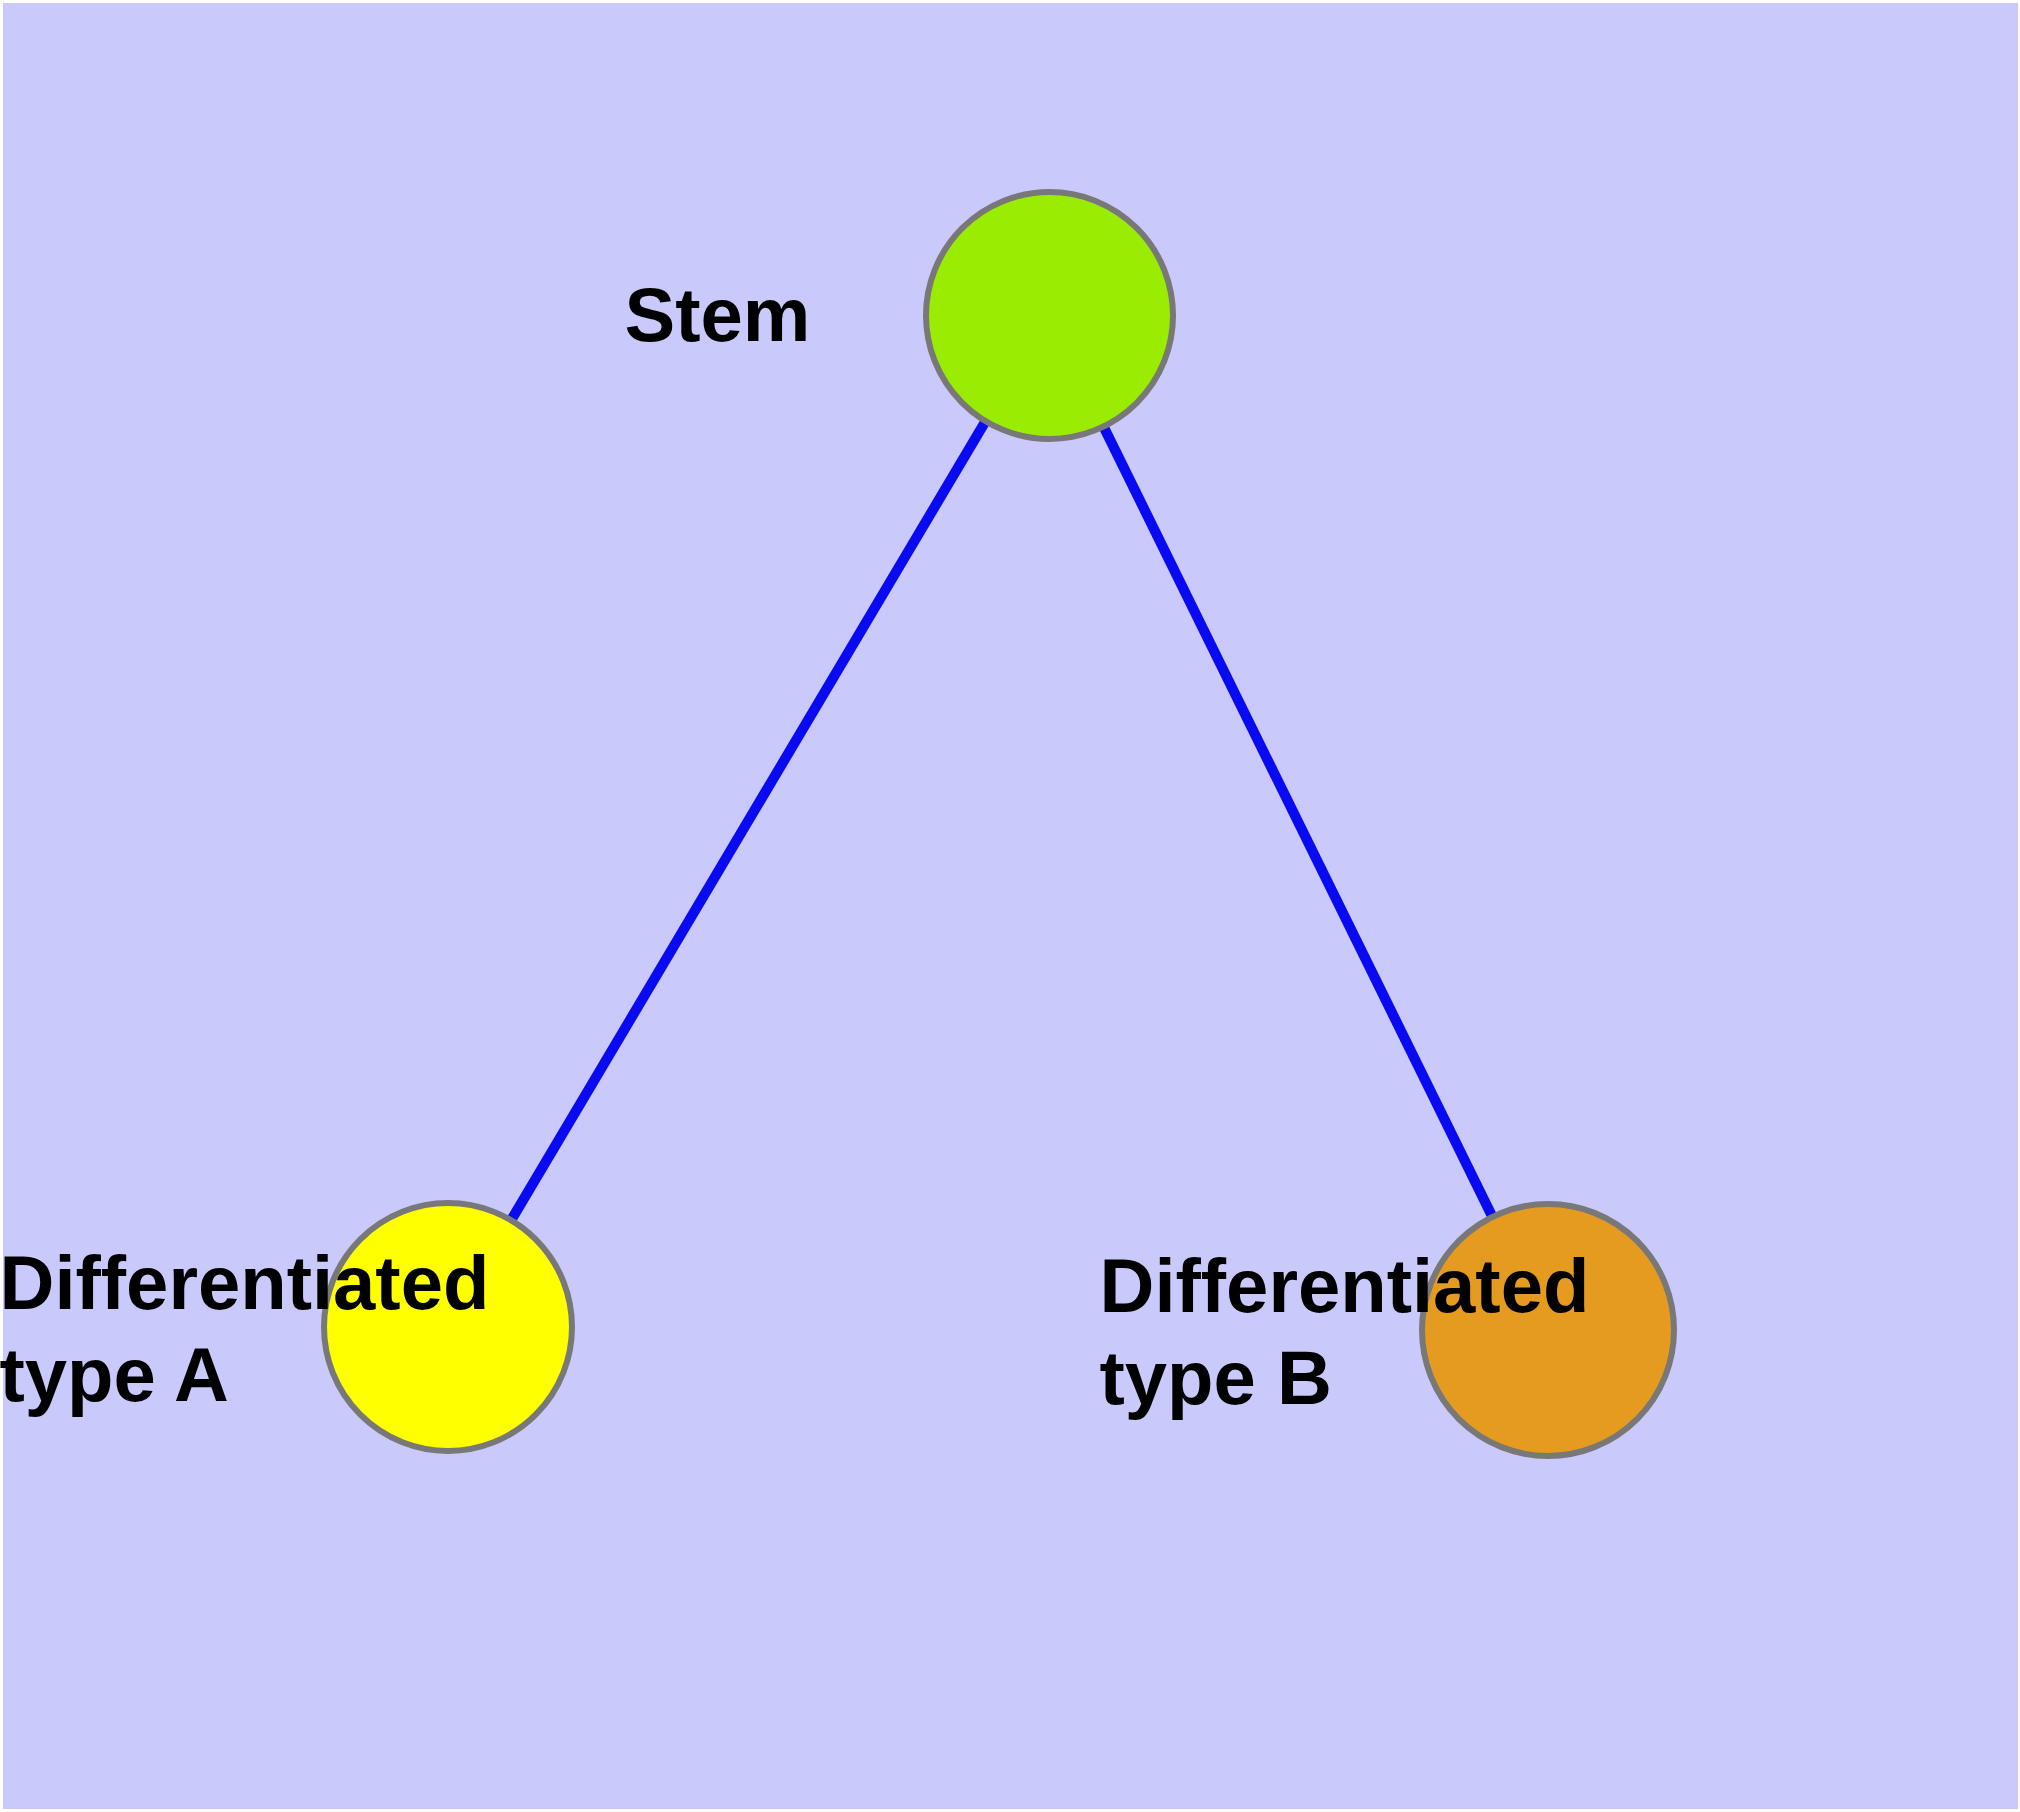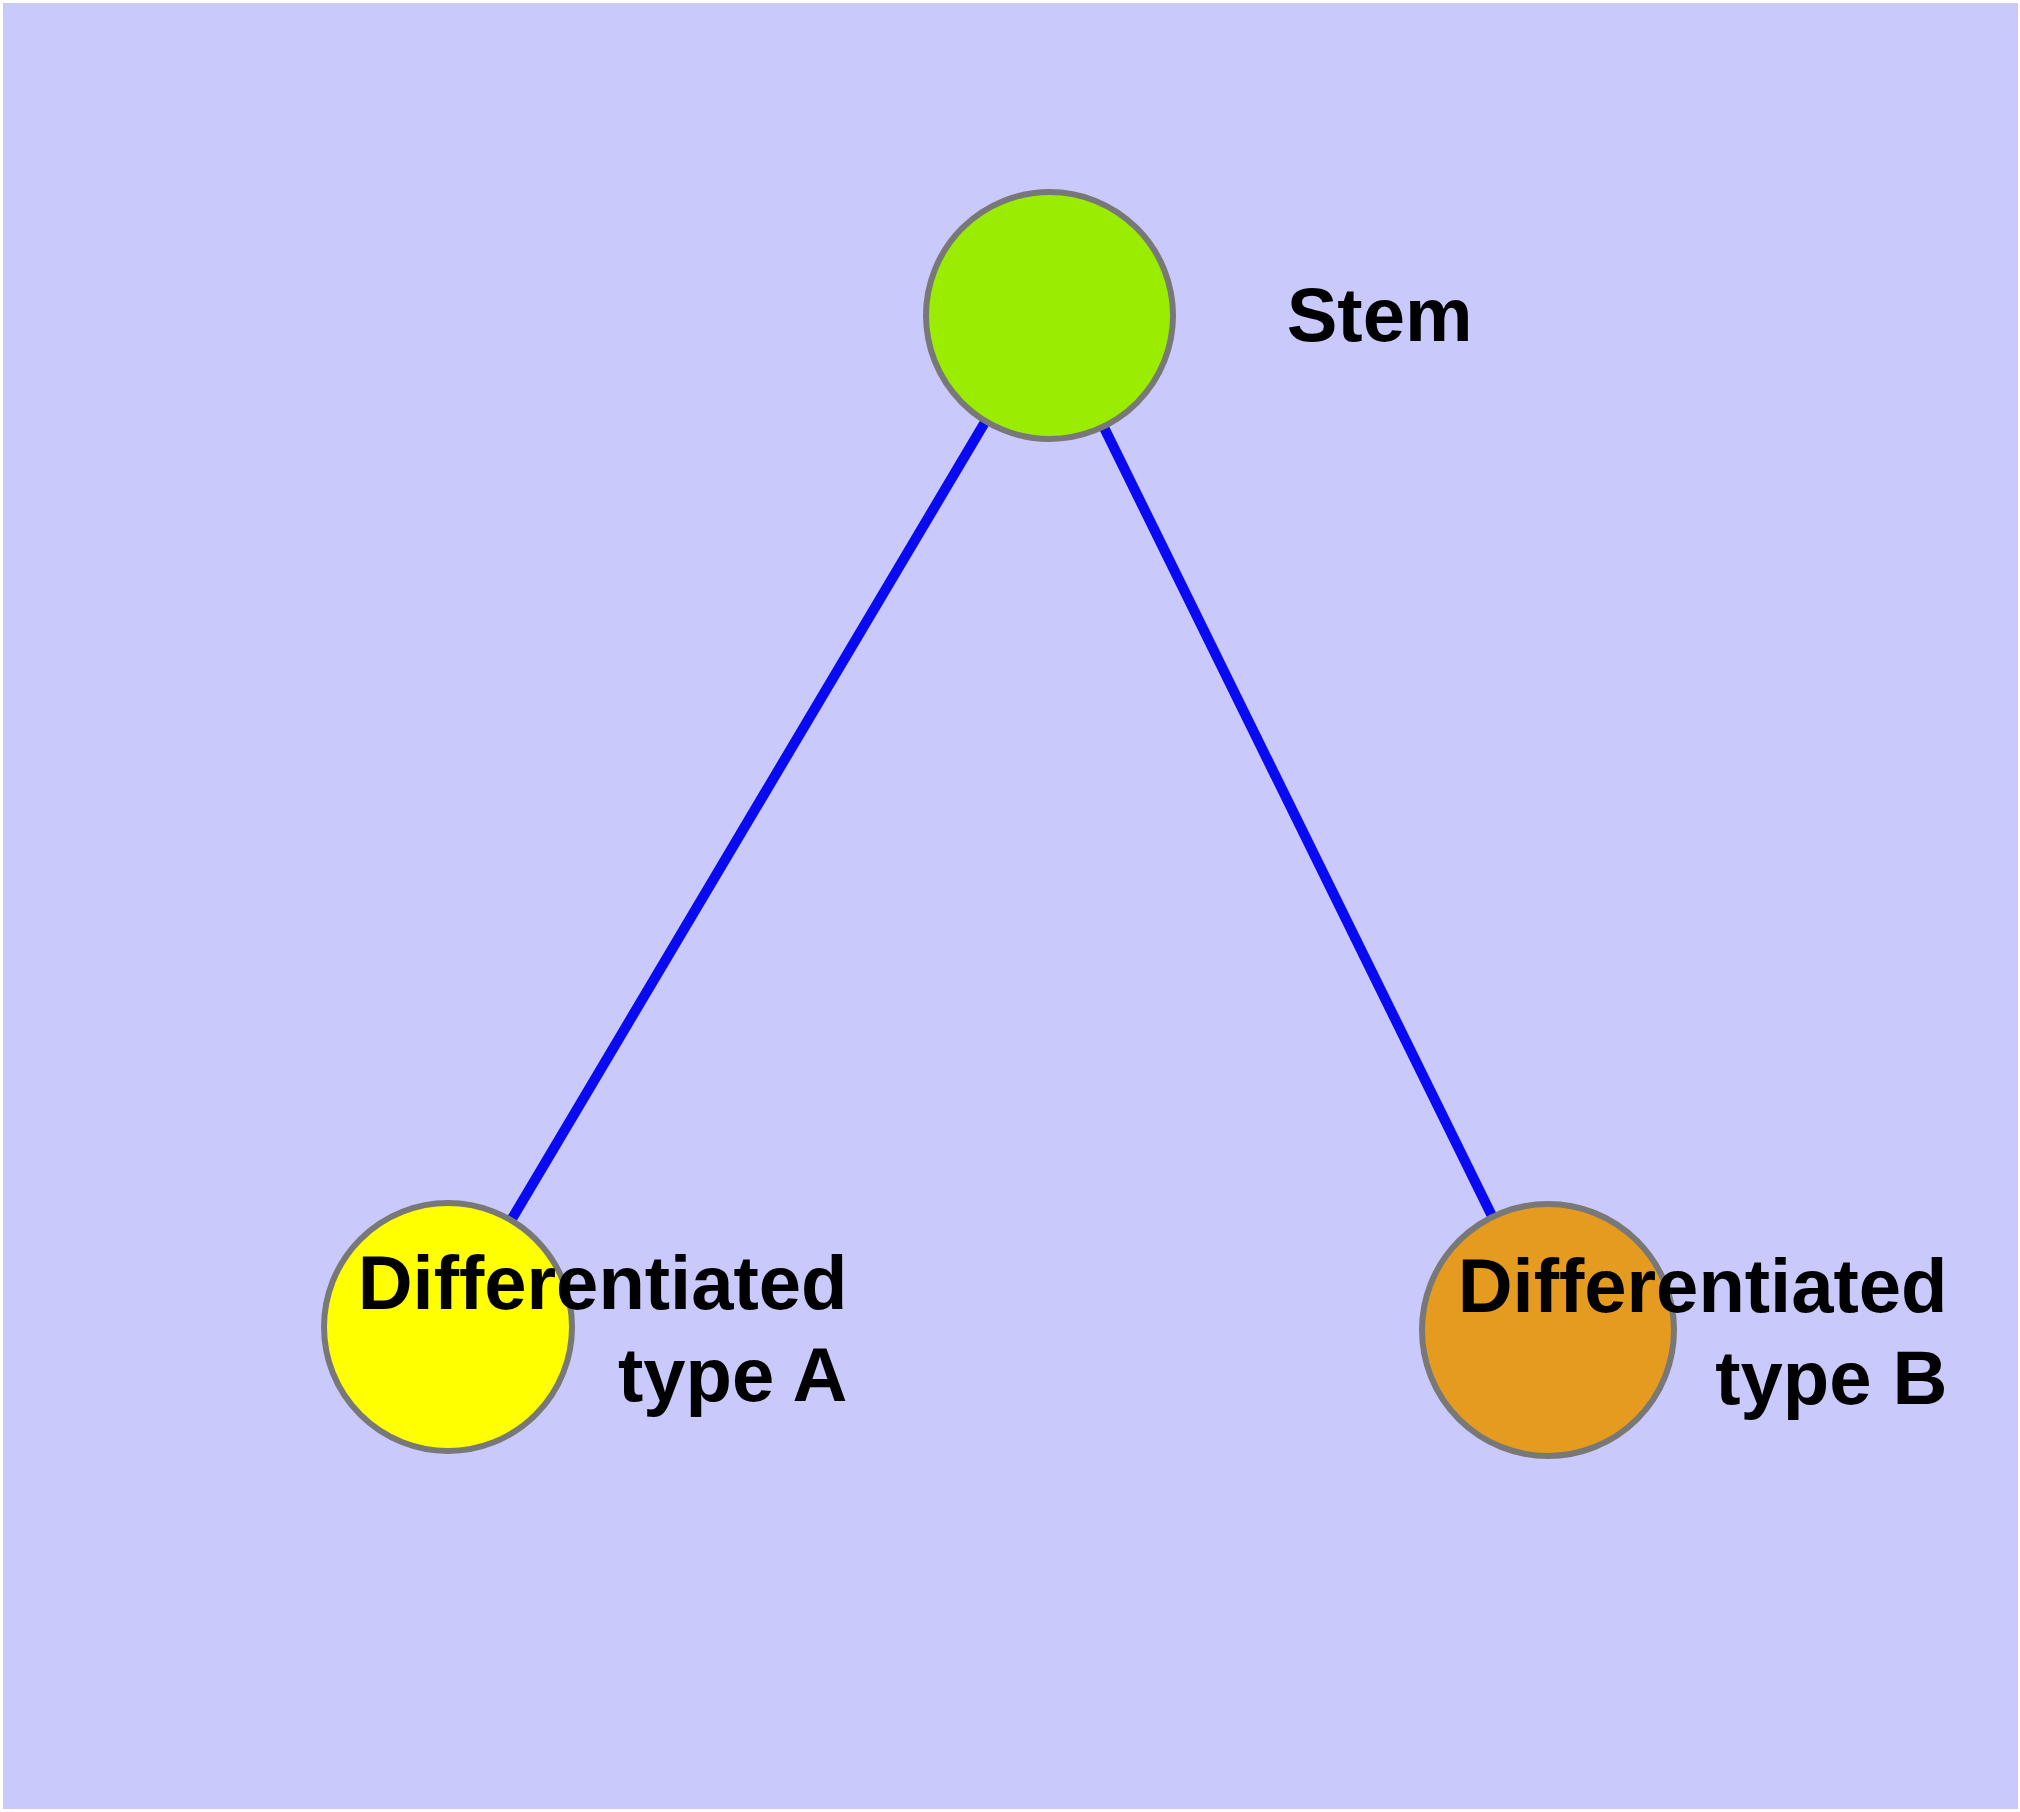--- a/index.html
+++ b/index.html
@@ -35,21 +35,21 @@
   }
   .node {
     position: absolute;
     border-radius: 50%;
     border: 6px solid #787878;
     box-sizing: border-box;
   }
   .node-label {
     position: absolute;
     transform: translate(-50%, -50%);
-    text-align: right;
+    text-align: left;
     font-weight: bold;
     font-size: 76px;
     line-height: 92px;
     color: #000000;
     white-space: pre-line;
     width: 848px;
     pointer-events: none;
   }
 </style>
 </head>

